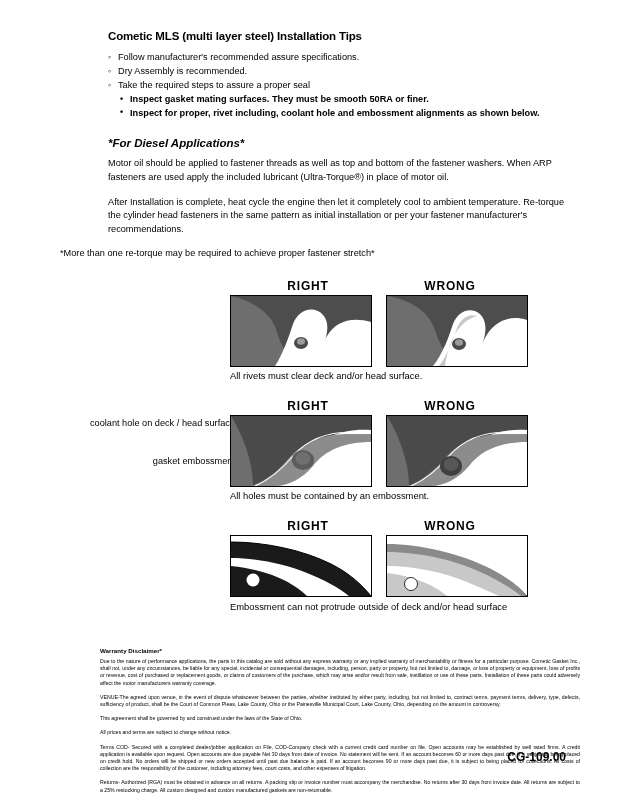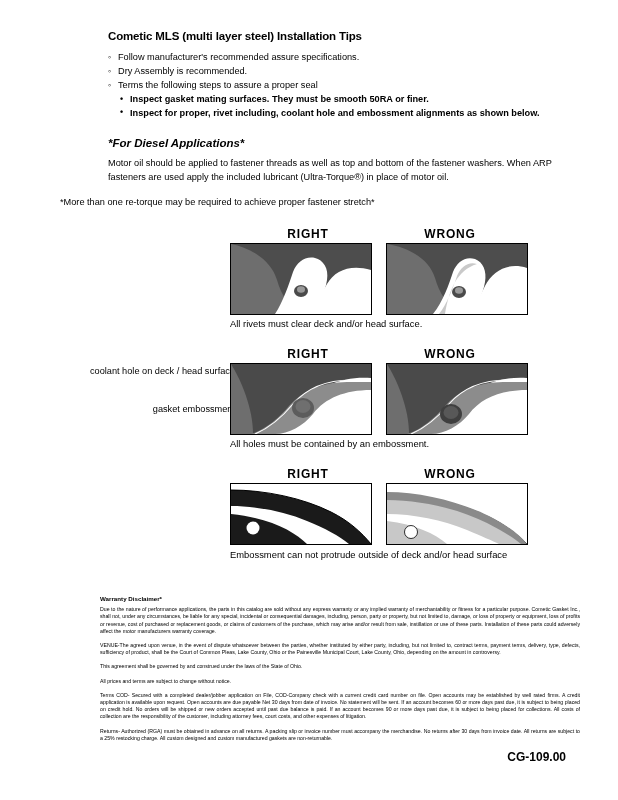--- a/index.html
+++ b/index.html
@@ -188,29 +188,30 @@
 </head>
 <body>
 
 <div class="page">
 
   <h1 class="title">Cometic MLS (multi layer steel) Installation Tips</h1>
 
   <ul class="bullets">
     <li>Follow manufacturer's recommended assure specifications.</li>
     <li>Dry Assembly is recommended.</li>
-    <li>Terms the following steps to assure a proper seal</li>
+    <li>Take the required steps to assure a proper seal</li>
   </ul>
   <ul class="subbullets" style="margin-left:80px;">
     <li>Inspect gasket mating surfaces.  They must be smooth 50RA or finer.</li>
     <li>Inspect for proper, rivet including, coolant hole and embossment alignments as shown below.</li>
   </ul>
 
   <h2 class="diesel">*For Diesel Applications*</h2>
   <p class="para">Motor oil should be applied to fastener threads as well as top and bottom of the fastener washers.  When ARP fasteners are used apply the included lubricant (Ultra-Torque®) in place of motor oil.</p>
+  <p class="para">After Installation is complete, heat cycle the engine then let it completely cool to ambient temperature. Re-torque the cylinder head fasteners in the same pattern as initial installation or per your fastener manufacturer's recommendations.</p>
   <p class="para last">*More than one re-torque may be required to achieve proper fastener stretch*</p>
 
   <div class="figures">
 
     <div class="fig-group g1">
       <div class="fig-labels">
         <div class="fig-label">RIGHT</div>
         <div class="fig-label">WRONG</div>
       </div>
       <div class="fig-row">

